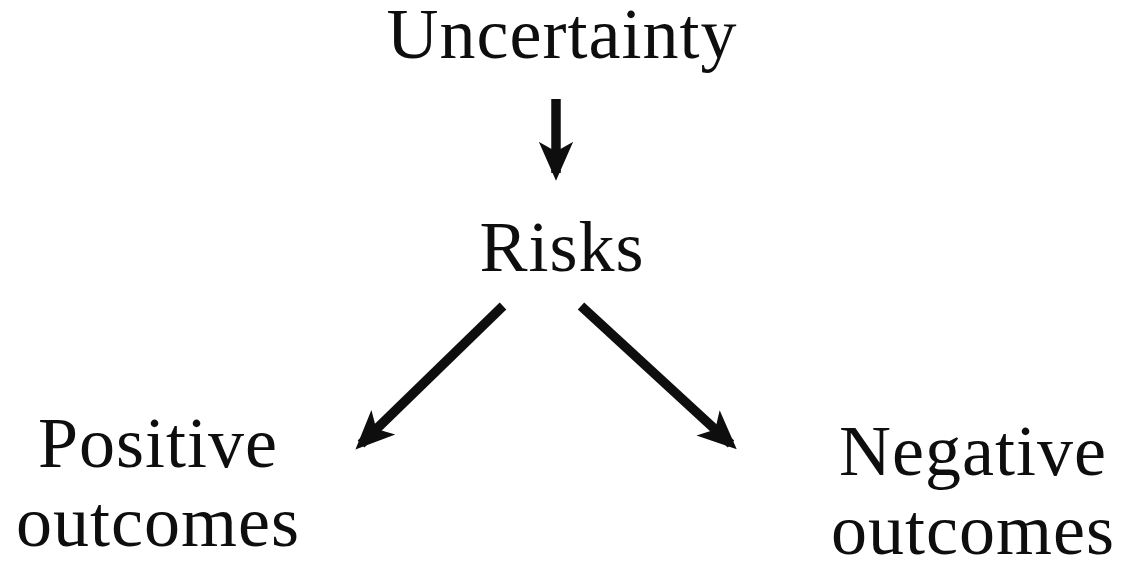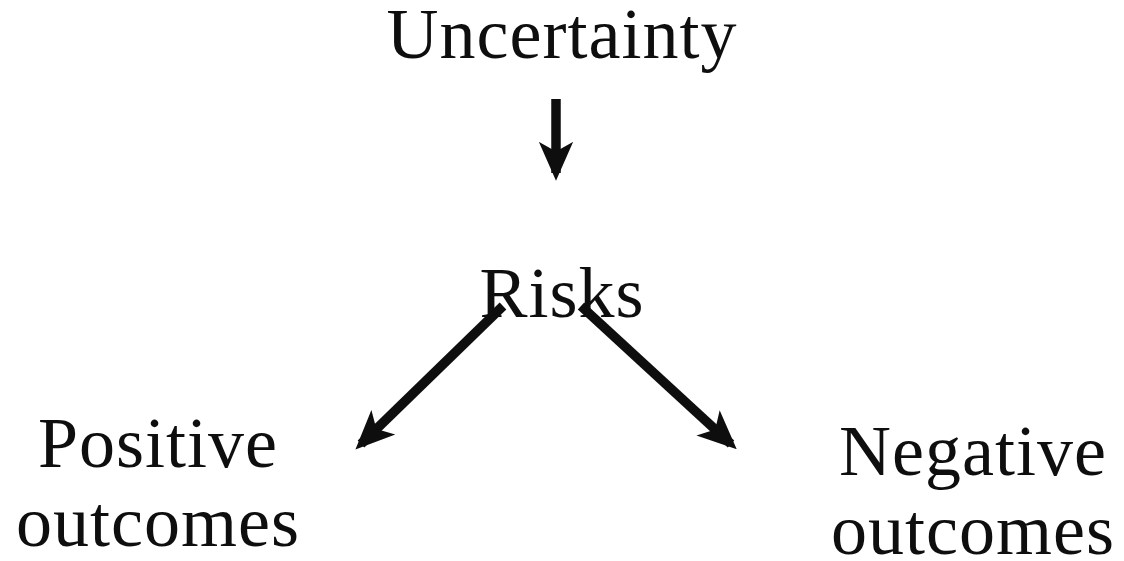--- a/index.html
+++ b/index.html
@@ -34,21 +34,21 @@
     line-height: 1;
     white-space: nowrap;
     color: #0e0e0e;
   }
   .node-centered {
     left: 0;
     width: 1124px;
     text-align: center;
   }
   .node-uncertainty { top: -2px; }
-  .node-risks { top: 211px; margin-top: 46px; }
+  .node-risks { top: 211px; }
   .node-multiline {
     line-height: 1.1;
     white-space: normal;
     text-align: center;
   }
   .node-positive {
     left: 8px;
     top: 404px;
     width: 300px;
   }

